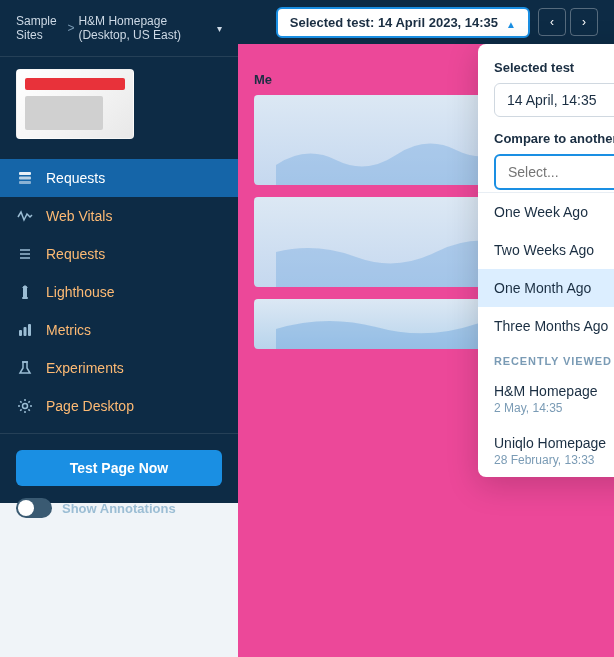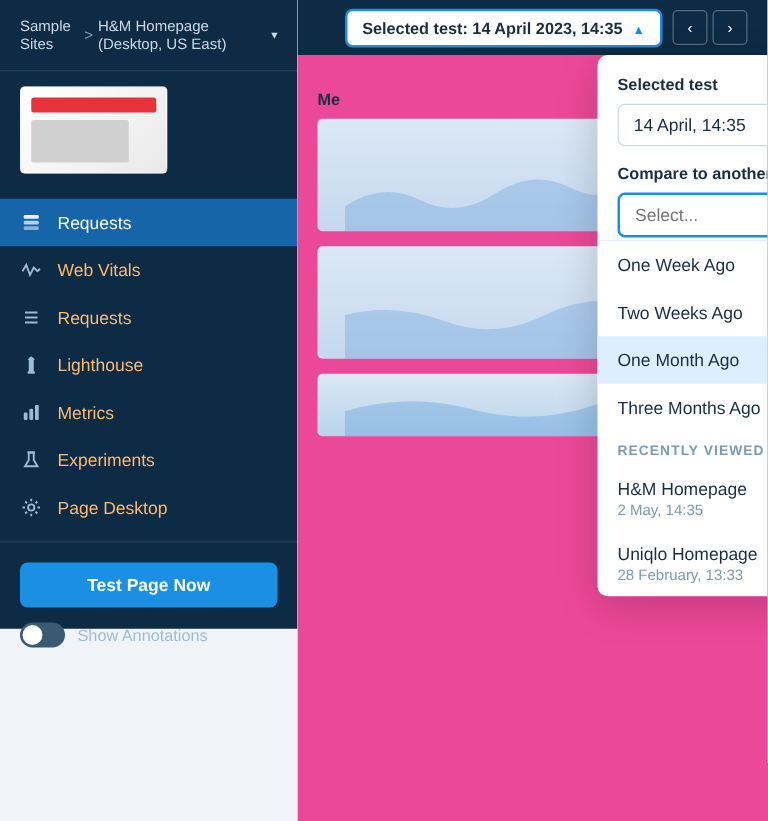--- a/index.html
+++ b/index.html
@@ -135,20 +135,21 @@
       font-weight: 600;
       cursor: pointer;
       text-align: center;
       width: 100%;
     }
 
     .annotations-row {
       display: flex;
       align-items: center;
       gap: 10px;
+      font-weight: bold;
     }
 
     .toggle-switch {
       width: 36px;
       height: 20px;
       background: #3a5a72;
       border-radius: 10px;
       position: relative;
       cursor: pointer;
       flex-shrink: 0;

